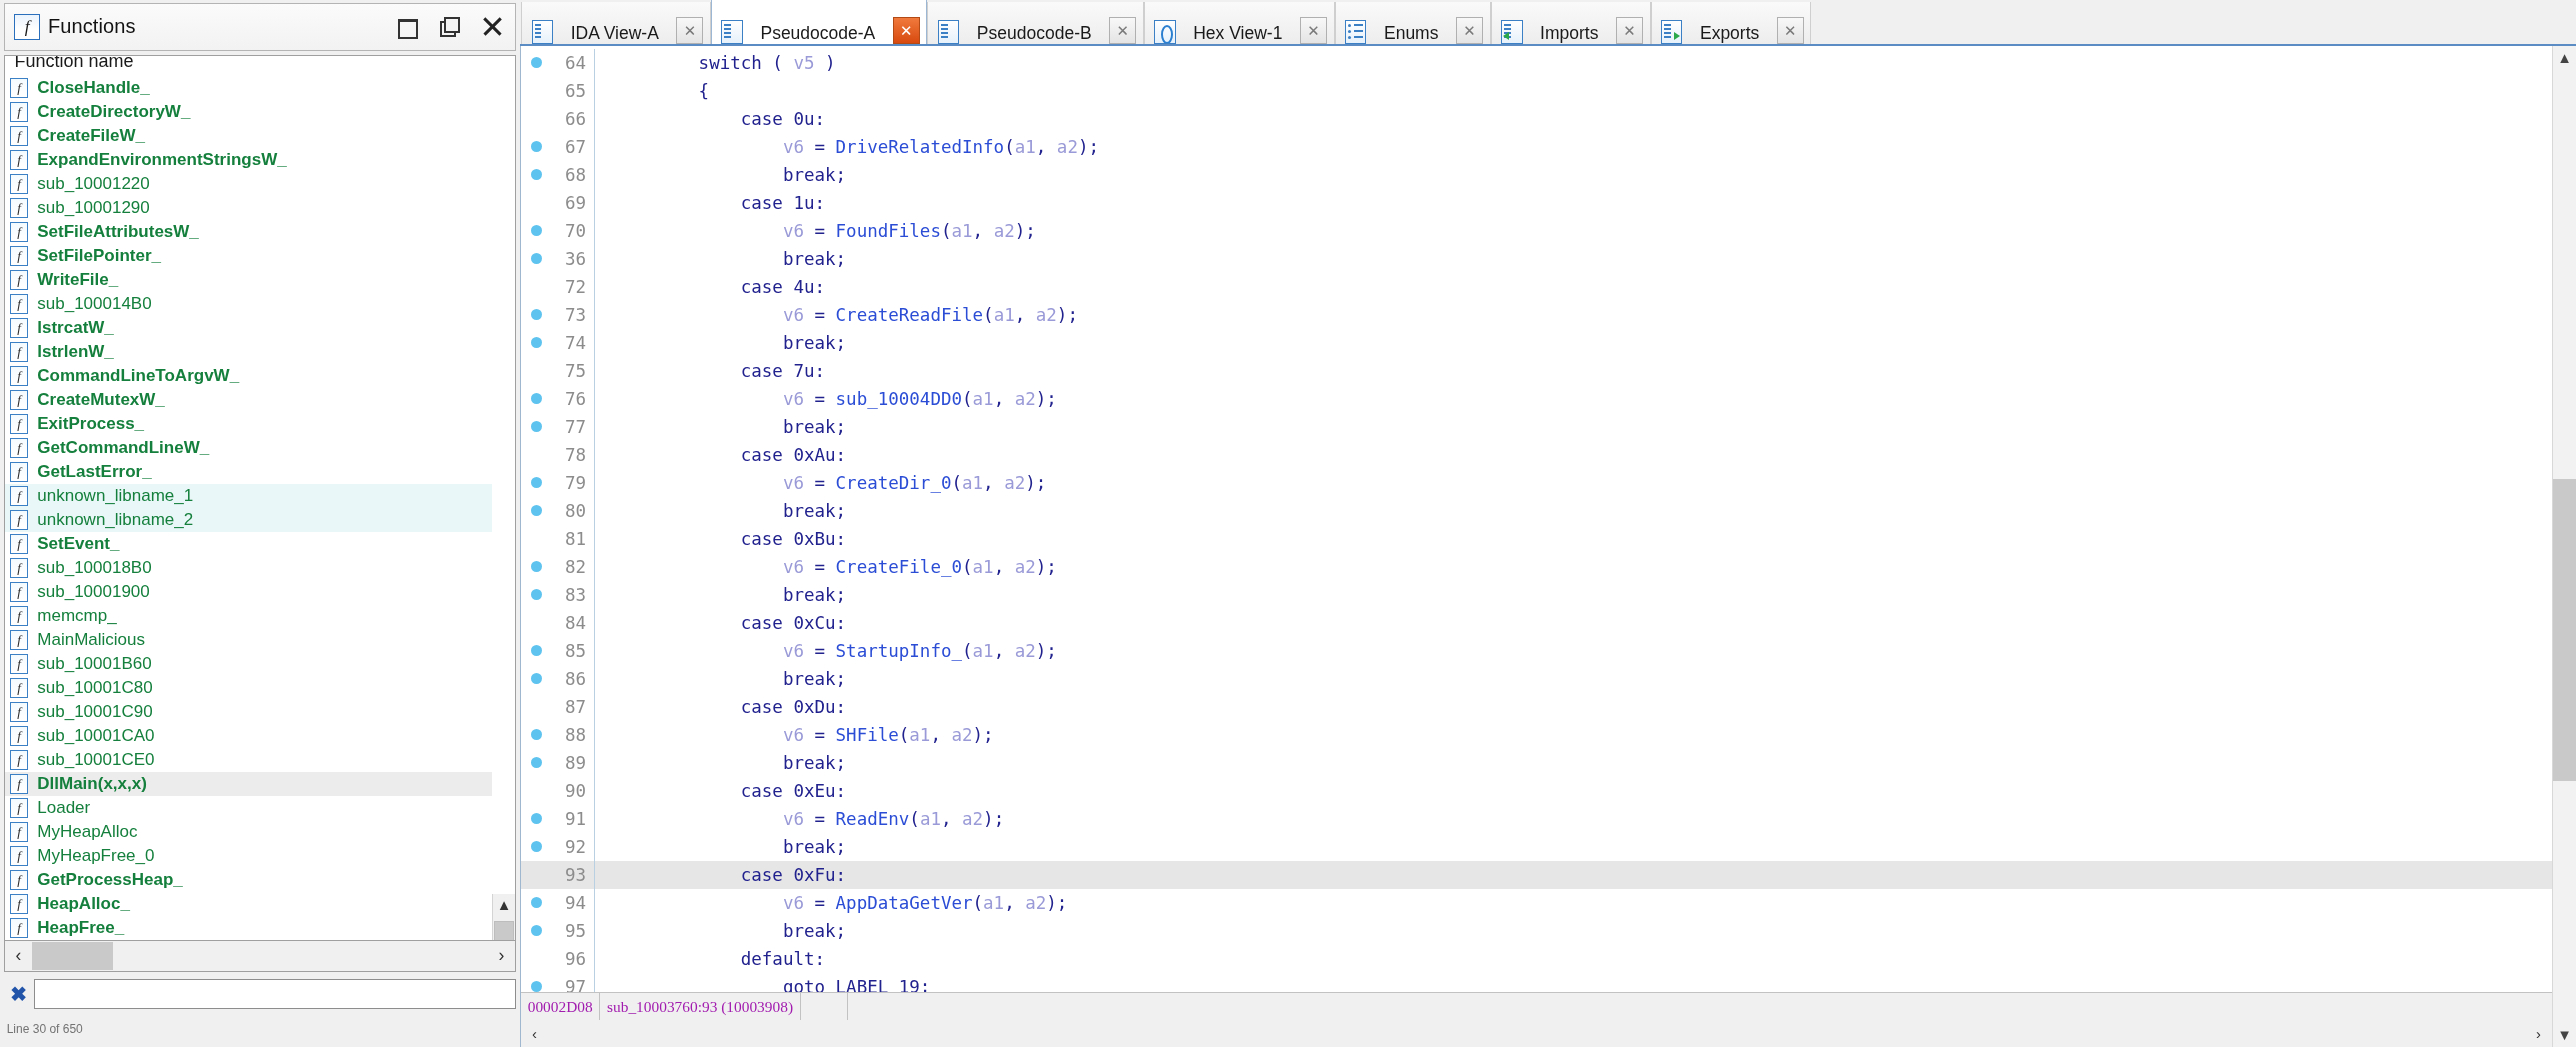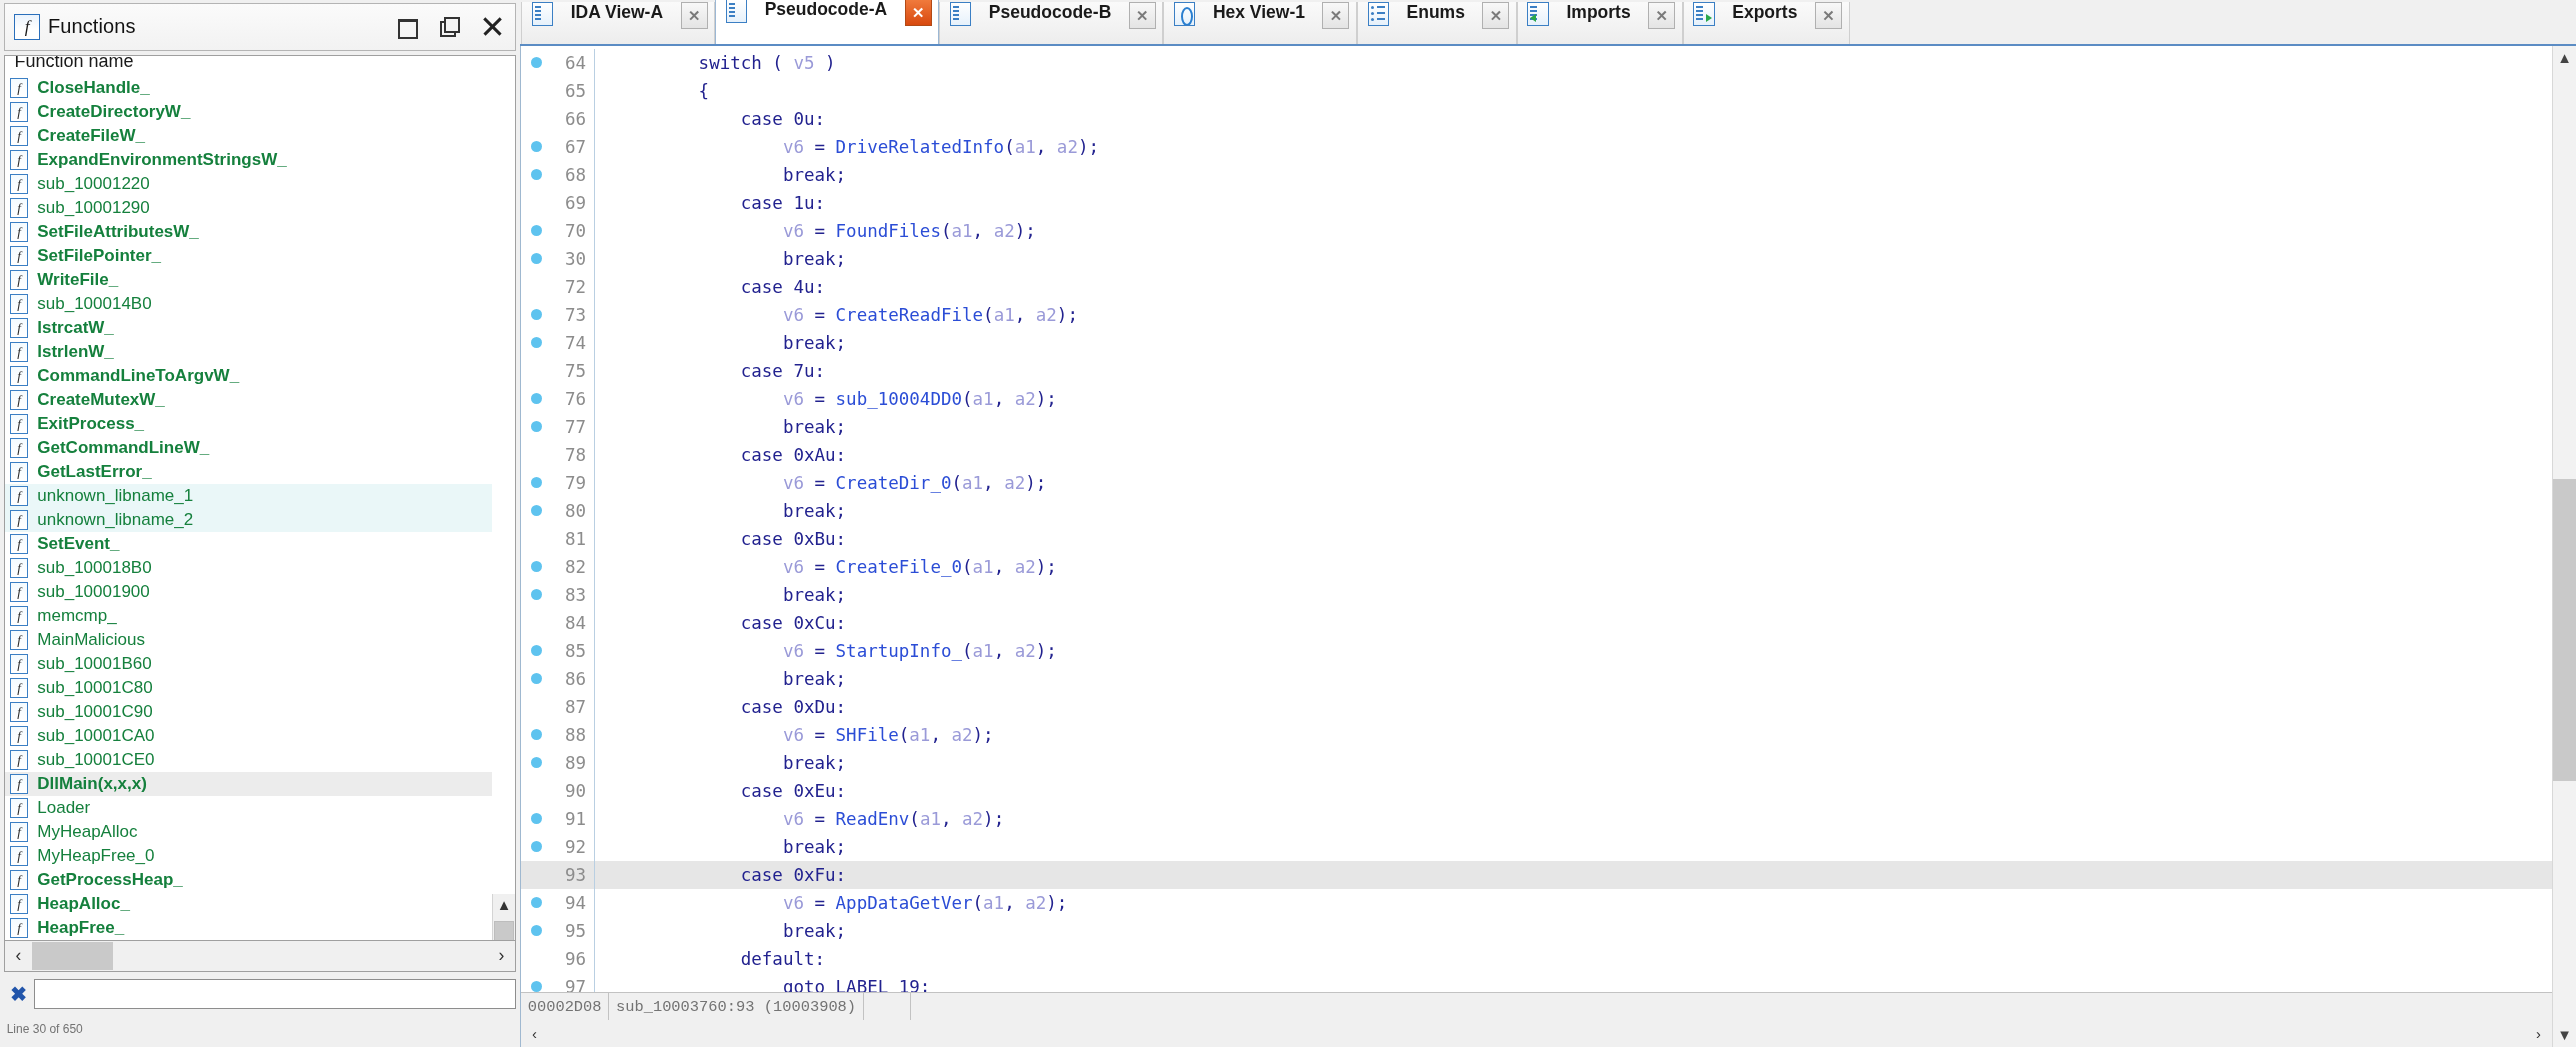--- a/index.html
+++ b/index.html
@@ -233,28 +233,27 @@
     display: flex;
     align-items: flex-end;
     background: #f0f0f0;
     border-bottom: 2px solid #5b8cc4;
     flex: 0 0 auto;
     padding-left: 1.3px;
   }
   .tab {
     height: 42px;
     display: flex;
-    align-items: flex-start;
+    align-items: flex-end;
     padding: 0 6.7px 0 9.4px;
     border-left: 0.7px solid #cfcfcf;
     border-right: 0.7px solid #cfcfcf;
     background: linear-gradient(to bottom,#fafafa 0%,#ededed 100%);
     flex: 0 0 auto;
     position: relative;
-    font-weight: bold;
   }
   .tab.active {
     background: #ffffff;
     border-left: 0.7px solid #9bb7d4;
     border-right: 0.7px solid #9bb7d4;
     border-top: 0.7px solid #9bb7d4;
     height: 46px;
   }
   .tab-icon {
     width: 21.5px; height: 24px;
@@ -383,23 +382,23 @@
   .fnc { color: #2b4dd6; font-weight: normal; } 
   .lbl { color: #22228f; }
 
   .code-status {
     height: 28px;
     flex: 0 0 auto;
     background: #f0f0f0;
     border-top: 0.7px solid #c2c2c2;
     display: flex;
     align-items: center;
-    font-family: Liberation Mono, monospace;
+    font-family: Liberation Serif, serif;
     font-size: 15.4px;
-    color: #737373;
+    color: #a21caf;
   }
   .cs-cell {
     padding: 0 6.7px;
     height: 28px;
     display: flex; align-items: center;
     border-right: 0.7px solid #c2c2c2;
   }
   .cs-cell.blank { width: 47px; }
   .cs-cell.grow  { flex: 1 1 auto; border-right: none; }
 
@@ -669,21 +668,21 @@
     <div class="code-area">
       <div class="code-col">
         <div class="code-lines" id="code-lines">
             <div class="cline"><div class="bullet-col"><div class="bullet"></div></div><div class="num-col">64</div><div class="gutter-line"></div><div class="code-text">&nbsp;&nbsp;&nbsp;&nbsp;&nbsp;&nbsp;&nbsp;&nbsp;<span class="k">switch&nbsp;(&nbsp;</span><span class="var">v5</span><span class="k">&nbsp;)</span></div></div>
             <div class="cline"><div class="bullet-col"></div><div class="num-col">65</div><div class="gutter-line"></div><div class="code-text">&nbsp;&nbsp;&nbsp;&nbsp;&nbsp;&nbsp;&nbsp;&nbsp;<span class="k">{</span></div></div>
             <div class="cline"><div class="bullet-col"></div><div class="num-col">66</div><div class="gutter-line"></div><div class="code-text">&nbsp;&nbsp;&nbsp;&nbsp;&nbsp;&nbsp;&nbsp;&nbsp;&nbsp;&nbsp;&nbsp;&nbsp;<span class="k">case&nbsp;0u:</span></div></div>
             <div class="cline"><div class="bullet-col"><div class="bullet"></div></div><div class="num-col">67</div><div class="gutter-line"></div><div class="code-text">&nbsp;&nbsp;&nbsp;&nbsp;&nbsp;&nbsp;&nbsp;&nbsp;&nbsp;&nbsp;&nbsp;&nbsp;&nbsp;&nbsp;&nbsp;&nbsp;<span class="var">v6</span><span class="k">&nbsp;=&nbsp;</span><span class="fnc">DriveRelatedInfo</span><span class="k">(</span><span class="var">a1</span><span class="k">,&nbsp;</span><span class="var">a2</span><span class="k">);</span></div></div>
             <div class="cline"><div class="bullet-col"><div class="bullet"></div></div><div class="num-col">68</div><div class="gutter-line"></div><div class="code-text">&nbsp;&nbsp;&nbsp;&nbsp;&nbsp;&nbsp;&nbsp;&nbsp;&nbsp;&nbsp;&nbsp;&nbsp;&nbsp;&nbsp;&nbsp;&nbsp;<span class="k">break;</span></div></div>
             <div class="cline"><div class="bullet-col"></div><div class="num-col">69</div><div class="gutter-line"></div><div class="code-text">&nbsp;&nbsp;&nbsp;&nbsp;&nbsp;&nbsp;&nbsp;&nbsp;&nbsp;&nbsp;&nbsp;&nbsp;<span class="k">case&nbsp;1u:</span></div></div>
             <div class="cline"><div class="bullet-col"><div class="bullet"></div></div><div class="num-col">70</div><div class="gutter-line"></div><div class="code-text">&nbsp;&nbsp;&nbsp;&nbsp;&nbsp;&nbsp;&nbsp;&nbsp;&nbsp;&nbsp;&nbsp;&nbsp;&nbsp;&nbsp;&nbsp;&nbsp;<span class="var">v6</span><span class="k">&nbsp;=&nbsp;</span><span class="fnc">FoundFiles</span><span class="k">(</span><span class="var">a1</span><span class="k">,&nbsp;</span><span class="var">a2</span><span class="k">);</span></div></div>
-            <div class="cline"><div class="bullet-col"><div class="bullet"></div></div><div class="num-col">30</div><div class="gutter-line"></div><div class="code-text">&nbsp;&nbsp;&nbsp;&nbsp;&nbsp;&nbsp;&nbsp;&nbsp;&nbsp;&nbsp;&nbsp;&nbsp;&nbsp;&nbsp;&nbsp;&nbsp;<span class="k">break;</span></div></div>
+            <div class="cline"><div class="bullet-col"><div class="bullet"></div></div><div class="num-col">36</div><div class="gutter-line"></div><div class="code-text">&nbsp;&nbsp;&nbsp;&nbsp;&nbsp;&nbsp;&nbsp;&nbsp;&nbsp;&nbsp;&nbsp;&nbsp;&nbsp;&nbsp;&nbsp;&nbsp;<span class="k">break;</span></div></div>
             <div class="cline"><div class="bullet-col"></div><div class="num-col">72</div><div class="gutter-line"></div><div class="code-text">&nbsp;&nbsp;&nbsp;&nbsp;&nbsp;&nbsp;&nbsp;&nbsp;&nbsp;&nbsp;&nbsp;&nbsp;<span class="k">case&nbsp;4u:</span></div></div>
             <div class="cline"><div class="bullet-col"><div class="bullet"></div></div><div class="num-col">73</div><div class="gutter-line"></div><div class="code-text">&nbsp;&nbsp;&nbsp;&nbsp;&nbsp;&nbsp;&nbsp;&nbsp;&nbsp;&nbsp;&nbsp;&nbsp;&nbsp;&nbsp;&nbsp;&nbsp;<span class="var">v6</span><span class="k">&nbsp;=&nbsp;</span><span class="fnc">CreateReadFile</span><span class="k">(</span><span class="var">a1</span><span class="k">,&nbsp;</span><span class="var">a2</span><span class="k">);</span></div></div>
             <div class="cline"><div class="bullet-col"><div class="bullet"></div></div><div class="num-col">74</div><div class="gutter-line"></div><div class="code-text">&nbsp;&nbsp;&nbsp;&nbsp;&nbsp;&nbsp;&nbsp;&nbsp;&nbsp;&nbsp;&nbsp;&nbsp;&nbsp;&nbsp;&nbsp;&nbsp;<span class="k">break;</span></div></div>
             <div class="cline"><div class="bullet-col"></div><div class="num-col">75</div><div class="gutter-line"></div><div class="code-text">&nbsp;&nbsp;&nbsp;&nbsp;&nbsp;&nbsp;&nbsp;&nbsp;&nbsp;&nbsp;&nbsp;&nbsp;<span class="k">case&nbsp;7u:</span></div></div>
             <div class="cline"><div class="bullet-col"><div class="bullet"></div></div><div class="num-col">76</div><div class="gutter-line"></div><div class="code-text">&nbsp;&nbsp;&nbsp;&nbsp;&nbsp;&nbsp;&nbsp;&nbsp;&nbsp;&nbsp;&nbsp;&nbsp;&nbsp;&nbsp;&nbsp;&nbsp;<span class="var">v6</span><span class="k">&nbsp;=&nbsp;</span><span class="fnc">sub_10004DD0</span><span class="k">(</span><span class="var">a1</span><span class="k">,&nbsp;</span><span class="var">a2</span><span class="k">);</span></div></div>
             <div class="cline"><div class="bullet-col"><div class="bullet"></div></div><div class="num-col">77</div><div class="gutter-line"></div><div class="code-text">&nbsp;&nbsp;&nbsp;&nbsp;&nbsp;&nbsp;&nbsp;&nbsp;&nbsp;&nbsp;&nbsp;&nbsp;&nbsp;&nbsp;&nbsp;&nbsp;<span class="k">break;</span></div></div>
             <div class="cline"><div class="bullet-col"></div><div class="num-col">78</div><div class="gutter-line"></div><div class="code-text">&nbsp;&nbsp;&nbsp;&nbsp;&nbsp;&nbsp;&nbsp;&nbsp;&nbsp;&nbsp;&nbsp;&nbsp;<span class="k">case&nbsp;0xAu:</span></div></div>
             <div class="cline"><div class="bullet-col"><div class="bullet"></div></div><div class="num-col">79</div><div class="gutter-line"></div><div class="code-text">&nbsp;&nbsp;&nbsp;&nbsp;&nbsp;&nbsp;&nbsp;&nbsp;&nbsp;&nbsp;&nbsp;&nbsp;&nbsp;&nbsp;&nbsp;&nbsp;<span class="var">v6</span><span class="k">&nbsp;=&nbsp;</span><span class="fnc">CreateDir_0</span><span class="k">(</span><span class="var">a1</span><span class="k">,&nbsp;</span><span class="var">a2</span><span class="k">);</span></div></div>
             <div class="cline"><div class="bullet-col"><div class="bullet"></div></div><div class="num-col">80</div><div class="gutter-line"></div><div class="code-text">&nbsp;&nbsp;&nbsp;&nbsp;&nbsp;&nbsp;&nbsp;&nbsp;&nbsp;&nbsp;&nbsp;&nbsp;&nbsp;&nbsp;&nbsp;&nbsp;<span class="k">break;</span></div></div>
             <div class="cline"><div class="bullet-col"></div><div class="num-col">81</div><div class="gutter-line"></div><div class="code-text">&nbsp;&nbsp;&nbsp;&nbsp;&nbsp;&nbsp;&nbsp;&nbsp;&nbsp;&nbsp;&nbsp;&nbsp;<span class="k">case&nbsp;0xBu:</span></div></div>

